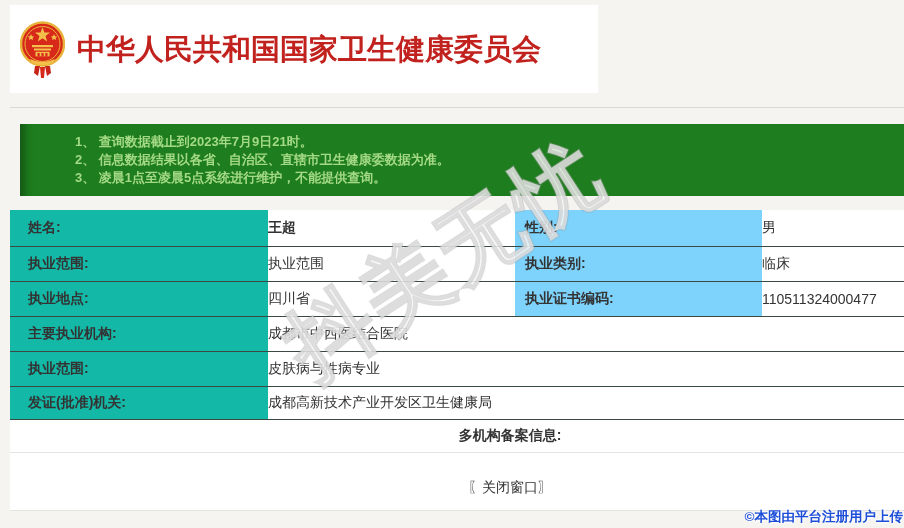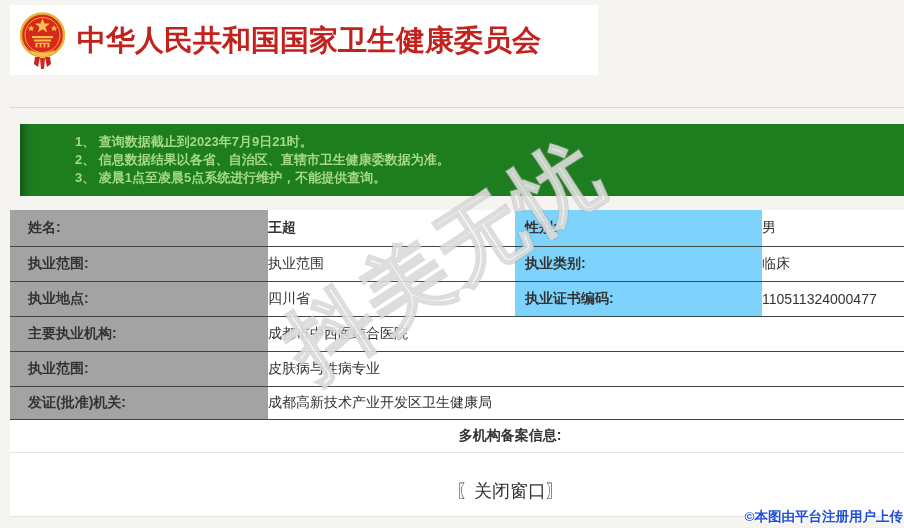--- a/index.html
+++ b/index.html
@@ -7,21 +7,21 @@
   body {
     position:relative;
     background:#f5f4f1;
     font-family:"Liberation Sans","DejaVu Sans",sans-serif;
     overflow:hidden;
     color:#333;
   }
   
   .site-header {
     position:absolute; left:10px; top:5px;
-    width:588px; height:70px;
+    width:588px; height:88px;
     background:#ffffff;
     display:flex; align-items:center;
   }
   .emblem { margin-left:10px; width:45px; height:60px; flex:0 0 auto; }
   .header-text { margin-left:12px; white-space:nowrap; }
   .site-title {
     color:#c2221e; font-size:29px; font-weight:bold; line-height:32px;
   }
   .site-subtitle {
     color:#c2221e; font-size:11px; font-weight:bold;
@@ -41,34 +41,34 @@
   .notice-item {
     color:#a4da85; font-size:13px; font-weight:bold; line-height:18px;
     white-space:nowrap;
   }
   
   .doc-table {
     position:absolute; left:10px; top:210px; width:1000px;
     border-collapse:collapse; table-layout:fixed;
   }
   .doc-table td { font-size:14px; color:#333; vertical-align:middle; }
-  .lbl  { background:#a3a3a3; font-weight:bold; padding-left:18px; }
+  .lbl  { background:#14b8a6; font-weight:bold; padding-left:18px; }
   .lbl3 { background:#7dd3fc; font-weight:bold; padding-left:10px; }
   .val  { background:#ffffff; padding-left:0; }
   .val-strong { font-weight:bold; }
   tr.dark-row td { border-bottom:1px solid #3a4a42; }
   tr.light-row td { border-bottom:1px solid #e3e3e0; }
   .section-title-cell {
     text-align:center; font-weight:bold; height:33px; background:#ffffff;
   }
   .close-cell {
     text-align:center; background:#ffffff;
     padding:26px 0 13px 0;
   }
-  .close-link { color:#333; cursor:pointer; font-size:18px; }
+  .close-link { color:#333; cursor:pointer; font-size:14px; }
   
   .diagonal-watermark {
     position:absolute; left:200px; top:205px; width:490px; height:110px;
     display:flex; align-items:center; justify-content:center;
     transform:rotate(-33deg);
     font-size:85px; font-weight:bold; letter-spacing:4px;
     color:rgba(255,255,255,0.82);
     -webkit-text-stroke:2px rgba(170,170,170,0.35);
     text-shadow:0 0 2px rgba(120,120,120,0.25);
     pointer-events:none; z-index:5; white-space:nowrap;

